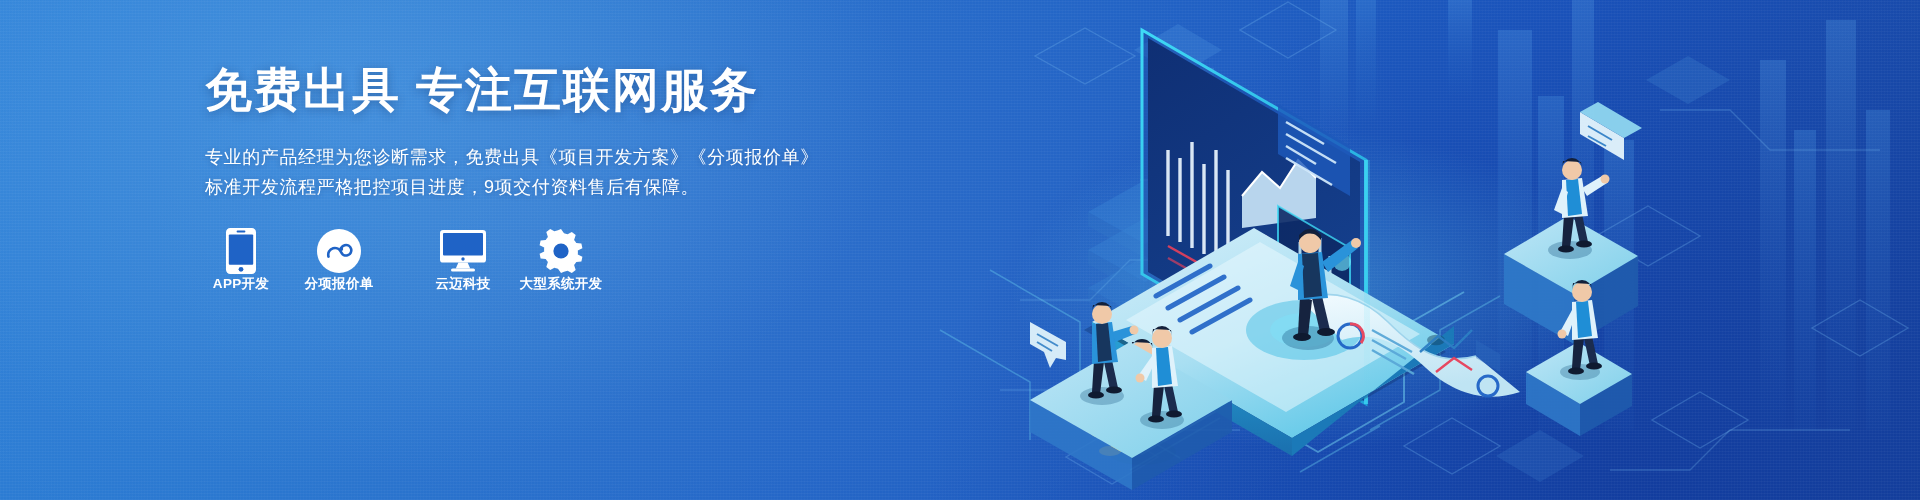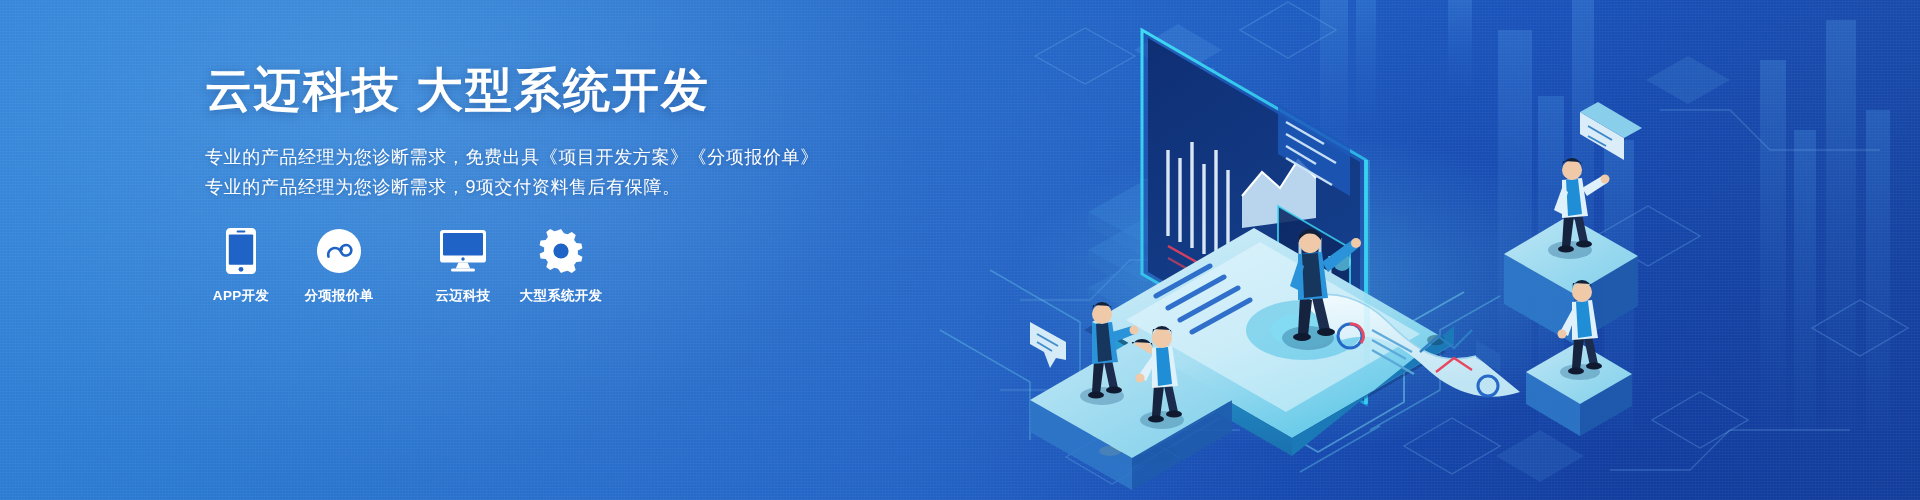--- a/index.html
+++ b/index.html
@@ -45,21 +45,21 @@
     text-shadow:0 1px 5px rgba(6,30,80,0.26);
   }
 
   
   .svc { position:absolute; left:205px; top:228px; display:flex; align-items:flex-start; z-index:30; }
   .svc-item { width:72px; display:flex; flex-direction:column; align-items:center; }
   .svc-gap { width:26px; }
   .svc-ico { height:46px; display:flex; align-items:center; justify-content:center; }
   .svc-ico svg { display:block; }
   .svc-lb {
-    margin-top:13px; font-size:13.5px; font-weight:bold; color:#ffffff;
+    margin-top:1px; font-size:13.5px; font-weight:bold; color:#ffffff;
     white-space:nowrap; letter-spacing:0.3px;
   }
 
   
   .geo { position:absolute; inset:0; z-index:5; pointer-events:none; }
 
   
   .art { position:absolute; left:880px; top:0px; width:1040px; height:500px; z-index:20; }
   .art svg { display:block; }
 </style>
@@ -138,24 +138,24 @@
         <path d="M1088 288 L1145 320 L1145 334 L1088 302 Z" fill="#2f73c4" fill-opacity="0.34"></path>
         <path d="M1202 288 L1145 320 L1145 334 L1202 302 Z" fill="#2a66b6" fill-opacity="0.34"></path>
       </g>
     </svg>
   </div>
 
   <div class="tex"></div>
   <div class="vign"></div>
 
   <div class="copy">
-    <div class="headline">云迈科技 大型系统开发</div>
+    <div class="headline">免费出具 专注互联网服务</div>
     <div class="sub">
       <div class="sub-line">专业的产品经理为您诊断需求，免费出具《项目开发方案》《分项报价单》</div>
-      <div class="sub-line">专业的产品经理为您诊断需求，9项交付资料售后有保障。</div>
+      <div class="sub-line">标准开发流程严格把控项目进度，9项交付资料售后有保障。</div>
     </div>
   </div>
 
   <div class="svc">
 
     <div class="svc-item">
       <div class="svc-ico">
         <svg width="30" height="46" viewBox="0 0 30 46">
             <g fill="#fff">
           <path d="M4.2 0h21.6A4.2 4.2 0 0 1 30 4.2v37.6A4.2 4.2 0 0 1 25.8 46H4.2A4.2 4.2 0 0 1 0 41.8V4.2A4.2 4.2 0 0 1 4.2 0z"></path>

